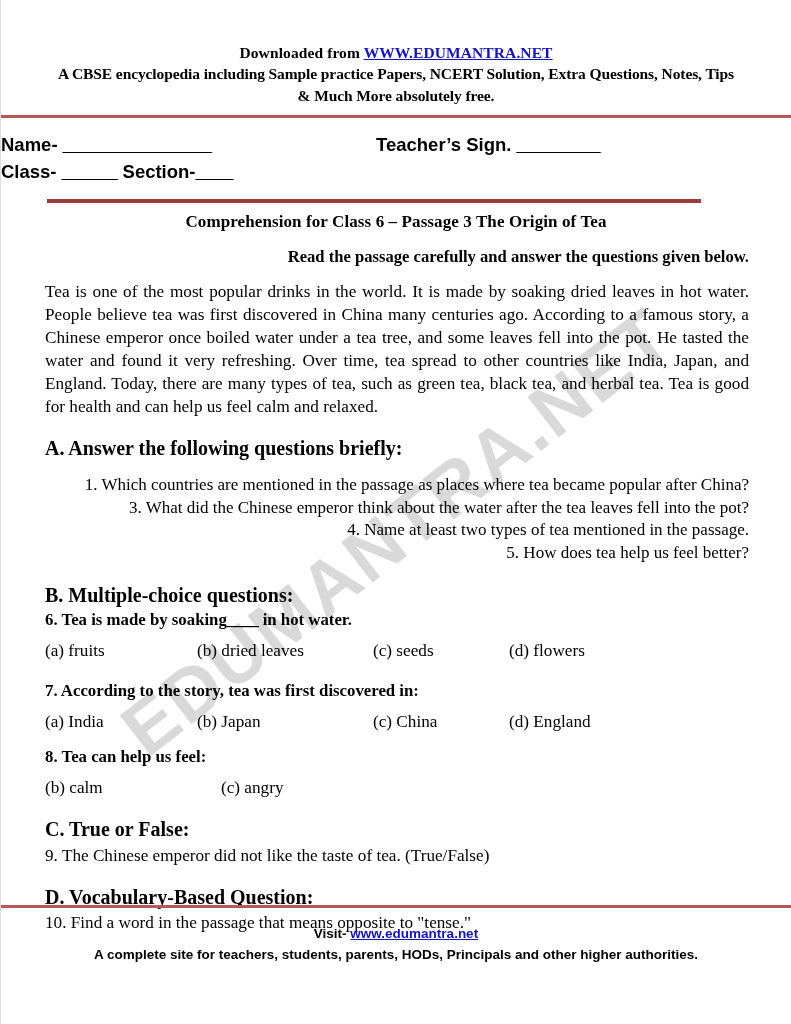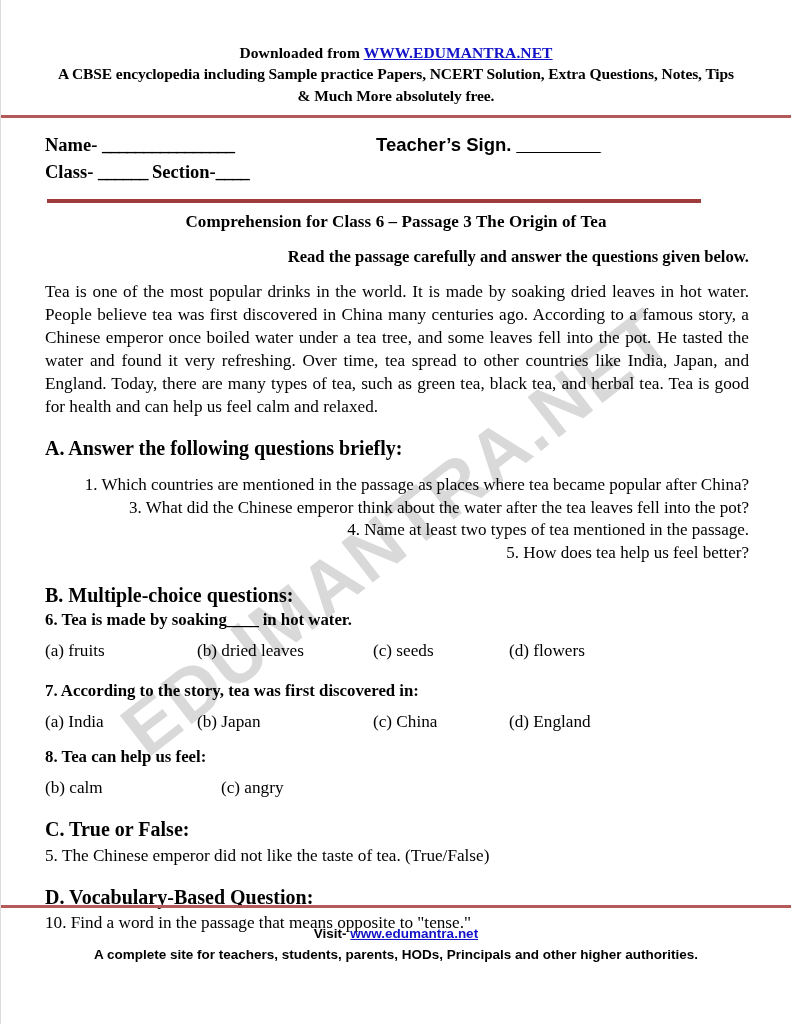--- a/index.html
+++ b/index.html
@@ -81,21 +81,21 @@
 
   
   .formblock {
     display: flex;
     padding: 14px 0 0 0;
     font-family: "Liberation Sans", sans-serif;
     font-weight: bold;
     font-size: 18.5px;
     line-height: 1.43;
   }
-  .form-col-left { width: 375px; padding-left: 44px; box-sizing: border-box; font-family: Liberation Serif, serif; }
+  .form-col-left { width: 375px; box-sizing: border-box; }
   .form-col-right { flex: 1; }
   .form-row { white-space: pre; }
   .blank { text-decoration: underline; letter-spacing: -1px; }
 
   .formblock-spacer { height: 14px; }
 
   
   .doc-title {
     text-align: center;
     font-weight: bold;
@@ -251,21 +251,21 @@
 
       <div class="gap-md"></div>
 
       <div class="mcq-stem">8. Tea can help us feel:</div>
       <div class="mcq-options">
         <span class="opt-b">(b) calm</span>
         <span class="opt-c">(c) angry</span>
       </div>
 
       <div class="section-head">C. True or False:</div>
-      <div class="tf-line">5. The Chinese emperor did not like the taste of tea. (True/False)</div>
+      <div class="tf-line">9. The Chinese emperor did not like the taste of tea. (True/False)</div>
 
       <div class="section-head">D. Vocabulary-Based Question:</div>
       <div class="vocab-line">10. Find a word in the passage that means opposite to "tense."</div>
 
     </div>
   </div>
 
   <div class="footer">
     <div class="footer-rule"></div>
     <div class="footer-text">

